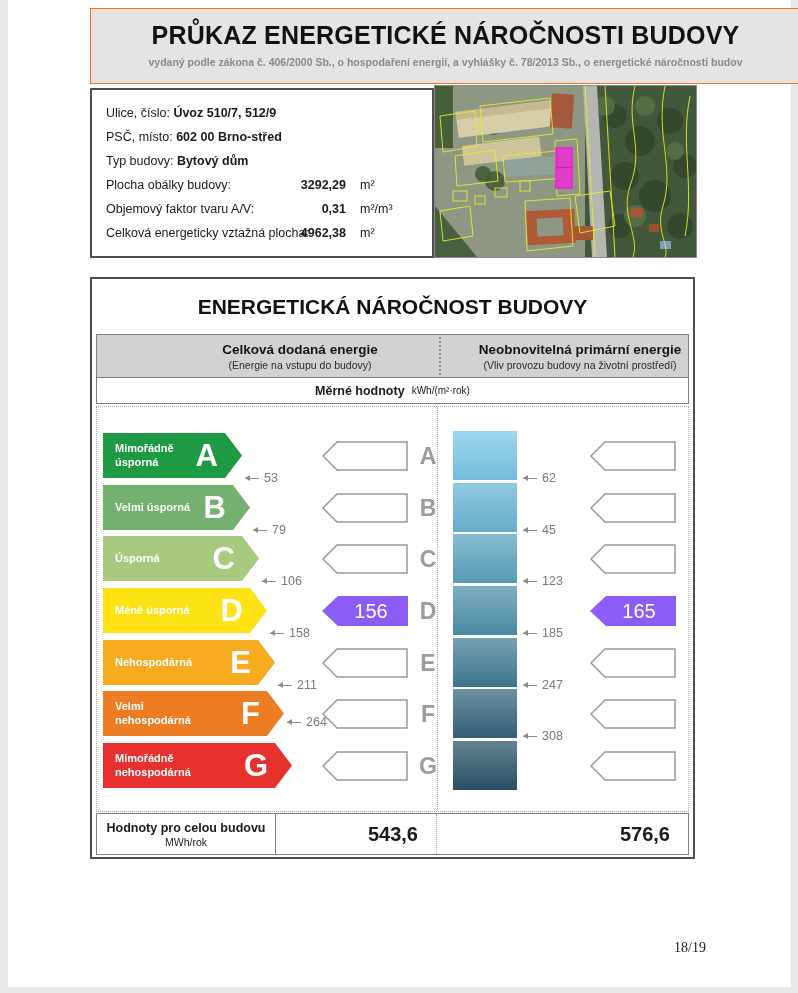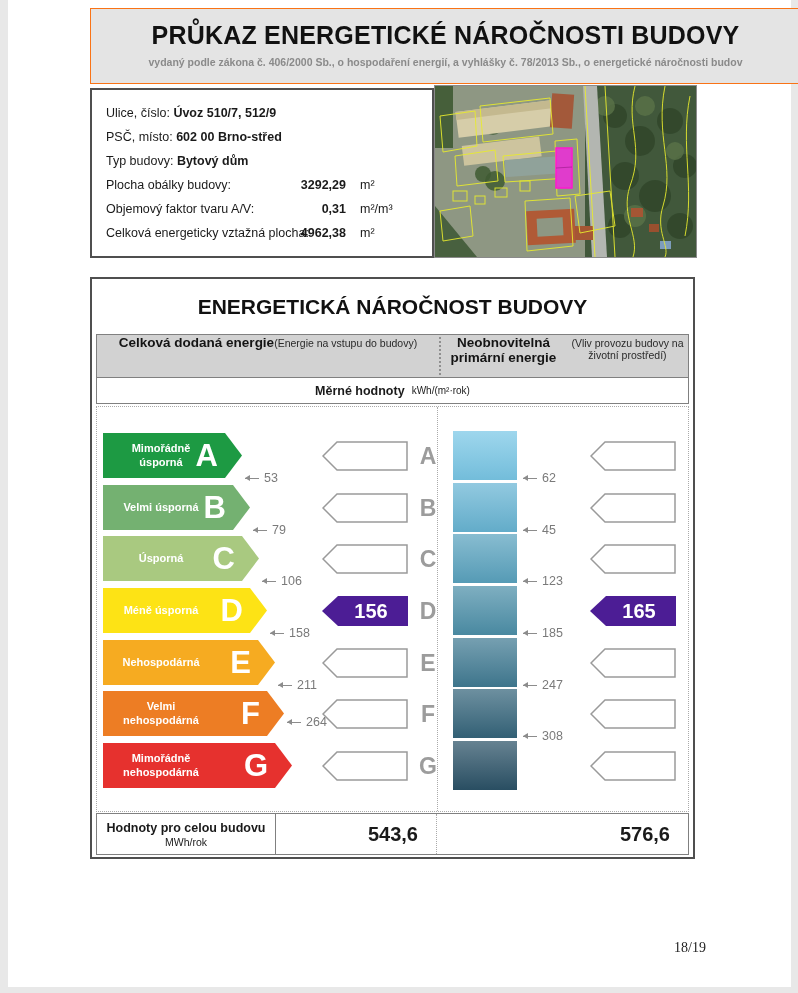--- a/index.html
+++ b/index.html
@@ -29,51 +29,51 @@
   .photo{position:absolute;left:434px;top:85px;width:263px;height:173px;border:1px solid #8a8a8a;box-sizing:border-box;overflow:hidden;}
   .photo svg{display:block;}
 
   
   .chart-box{position:absolute;left:90px;top:277px;width:605px;height:582px;
     border:2px solid #4f4f4f;background:#fff;box-sizing:border-box;}
   .chart-title{position:absolute;left:0;right:0;top:8px;height:40px;line-height:40px;
     text-align:center;font-size:21px;font-weight:bold;color:#111;}
   .colhead{position:absolute;left:4px;right:4px;top:55px;height:44px;
     border:1px solid #808080;background:#d2d2d2;box-sizing:border-box;}
-  .colhead .cell{position:absolute;top:0;bottom:0;display:flex;flex-direction:row;justify-content:center;text-align:center;}
+  .colhead .cell{position:absolute;top:0;bottom:0;display:flex;flex-direction:column;justify-content:center;text-align:center;margin-left:32px;}
   .colhead .cell-l{left:0;width:342px;}
   .colhead .cell-r{left:343px;right:0;}
   .colhead .t{font-size:13.5px;font-weight:bold;color:#141414;}
   .colhead .s{font-size:10.5px;color:#2a2a2a;margin-top:2px;}
   .colhead .vdot{position:absolute;left:342px;top:2px;bottom:2px;border-left:2px dotted #8f8f8f;}
 
   .merne{position:absolute;left:4px;right:4px;top:99px;height:27px;margin-top:-1px;
     border:1px solid #808080;box-sizing:border-box;background:#fff;
     display:flex;align-items:center;justify-content:center;gap:7px;}
   .merne .t{font-size:12.5px;font-weight:bold;}
   .merne .u{font-size:10px;color:#222;}
 
   
   .scale{position:absolute;left:4px;right:4px;top:127px;height:406px;
     border:1.5px dotted #aaa;box-sizing:border-box;background:#fff;}
   .scale .vdot{position:absolute;left:340px;top:0;bottom:0;border-left:1.5px dotted #aaa;}
 
   .ca{position:absolute;left:6px;height:45px;display:flex;align-items:center;
     clip-path:polygon(0 0, calc(100% - 17px) 0, 100% 50%, calc(100% - 17px) 100%, 0 100%);}
-  .ca .lab{margin-left:12px;width:92px;font-size:11px;font-weight:bold;color:#fff;line-height:1.2;text-align:center;}
+  .ca .lab{margin-left:12px;width:92px;font-size:11px;font-weight:bold;color:#fff;line-height:1.2;}
   .ca .ltr{position:absolute;right:24px;top:50%;transform:translateY(-50%);
     font-size:31px;font-weight:bold;color:#fff;}
 
   .oarr{position:absolute;width:86px;height:30px;}
   .lletter{position:absolute;left:318px;width:26px;height:30px;line-height:30px;text-align:center;
     font-size:23px;font-weight:bold;color:#9c9c9c;}
-  .barrow{position:absolute;width:86px;height:30px;background:#4c1d95;color:#fff;
+  .barrow{position:absolute;width:86px;height:30px;background:#8b5cf6;color:#fff;
     clip-path:polygon(0 50%, 16px 0, 100% 0, 100% 100%, 16px 100%);
     display:flex;align-items:center;justify-content:center;padding-left:12px;box-sizing:border-box;
-    font-size:20px;font-weight:bold;}
+    font-size:20px;font-weight:normal;}
 
   .bluebox{position:absolute;left:356px;width:64px;height:49px;}
   .bluebox::after{content:'';position:absolute;inset:0;
     background:linear-gradient(to bottom, rgba(255,255,255,.28), rgba(0,0,0,.05));}
 
   .thresh{position:absolute;height:14px;display:flex;align-items:center;gap:5px;
     font-size:12.5px;color:#7a7a7a;white-space:nowrap;}
   .tha{display:inline-block;width:14px;height:1px;background:#8c8c8c;position:relative;}
   .tha::before{content:'';position:absolute;left:0;top:-3px;
     border-right:5px solid #8c8c8c;border-top:3px solid transparent;border-bottom:3px solid transparent;}

